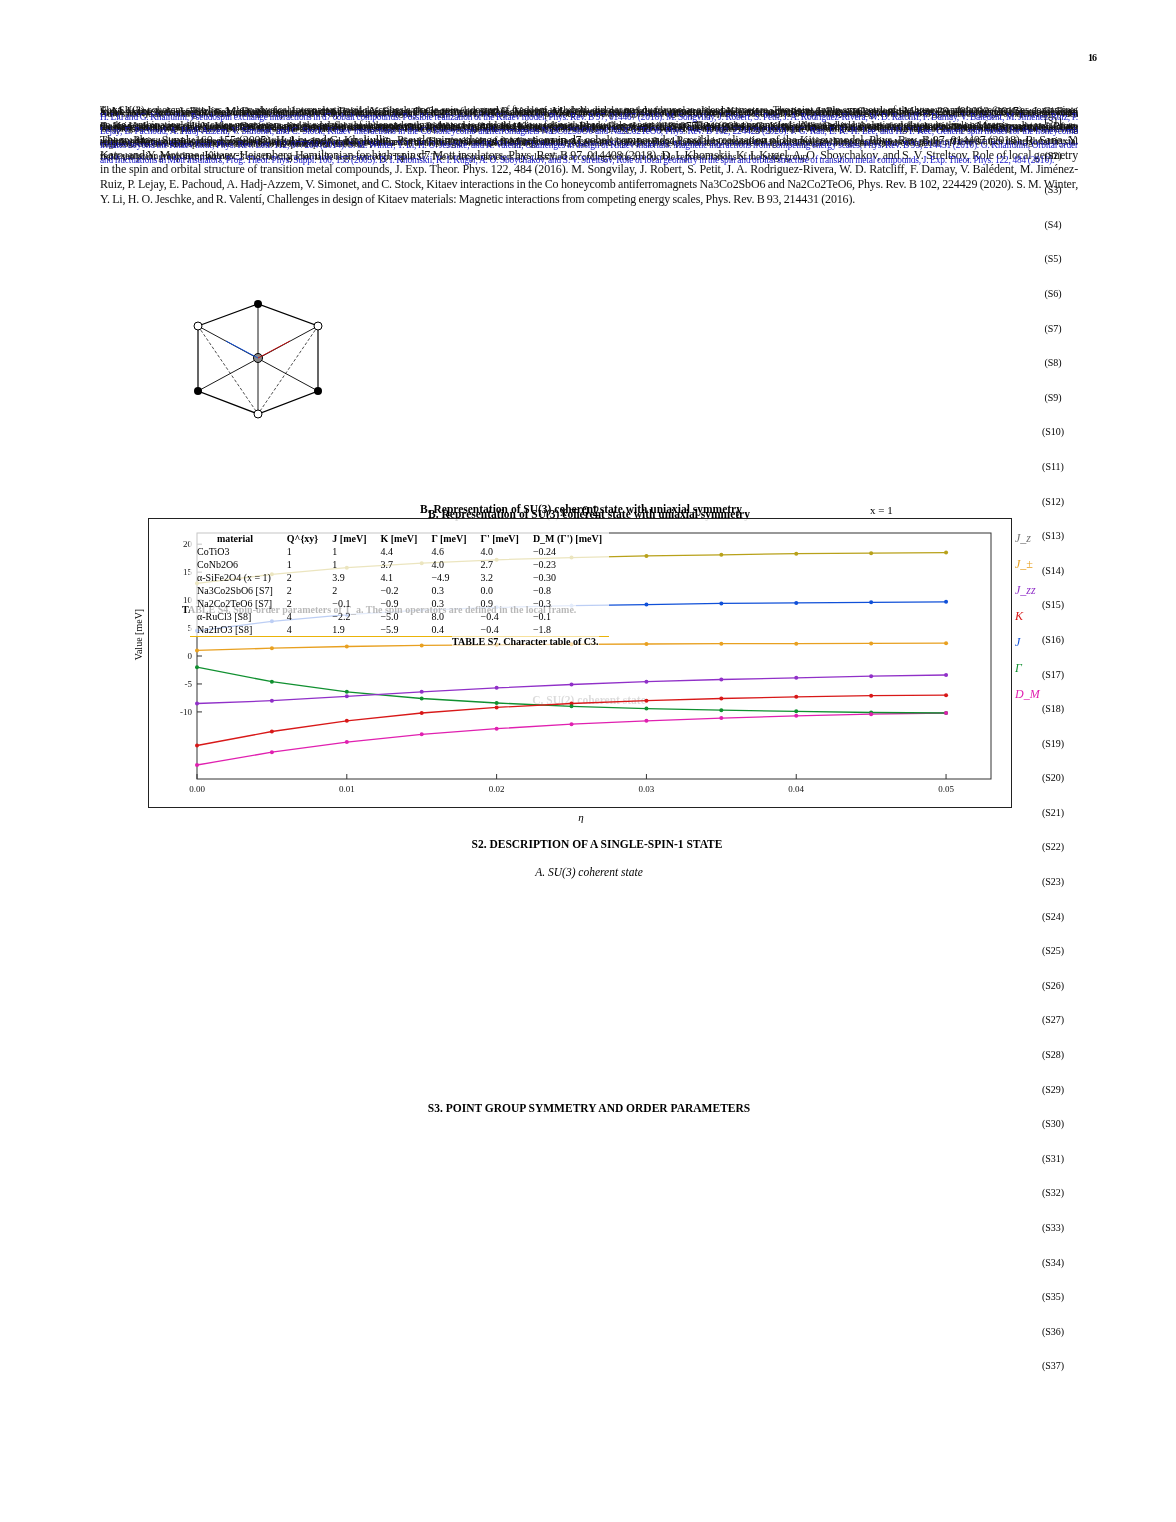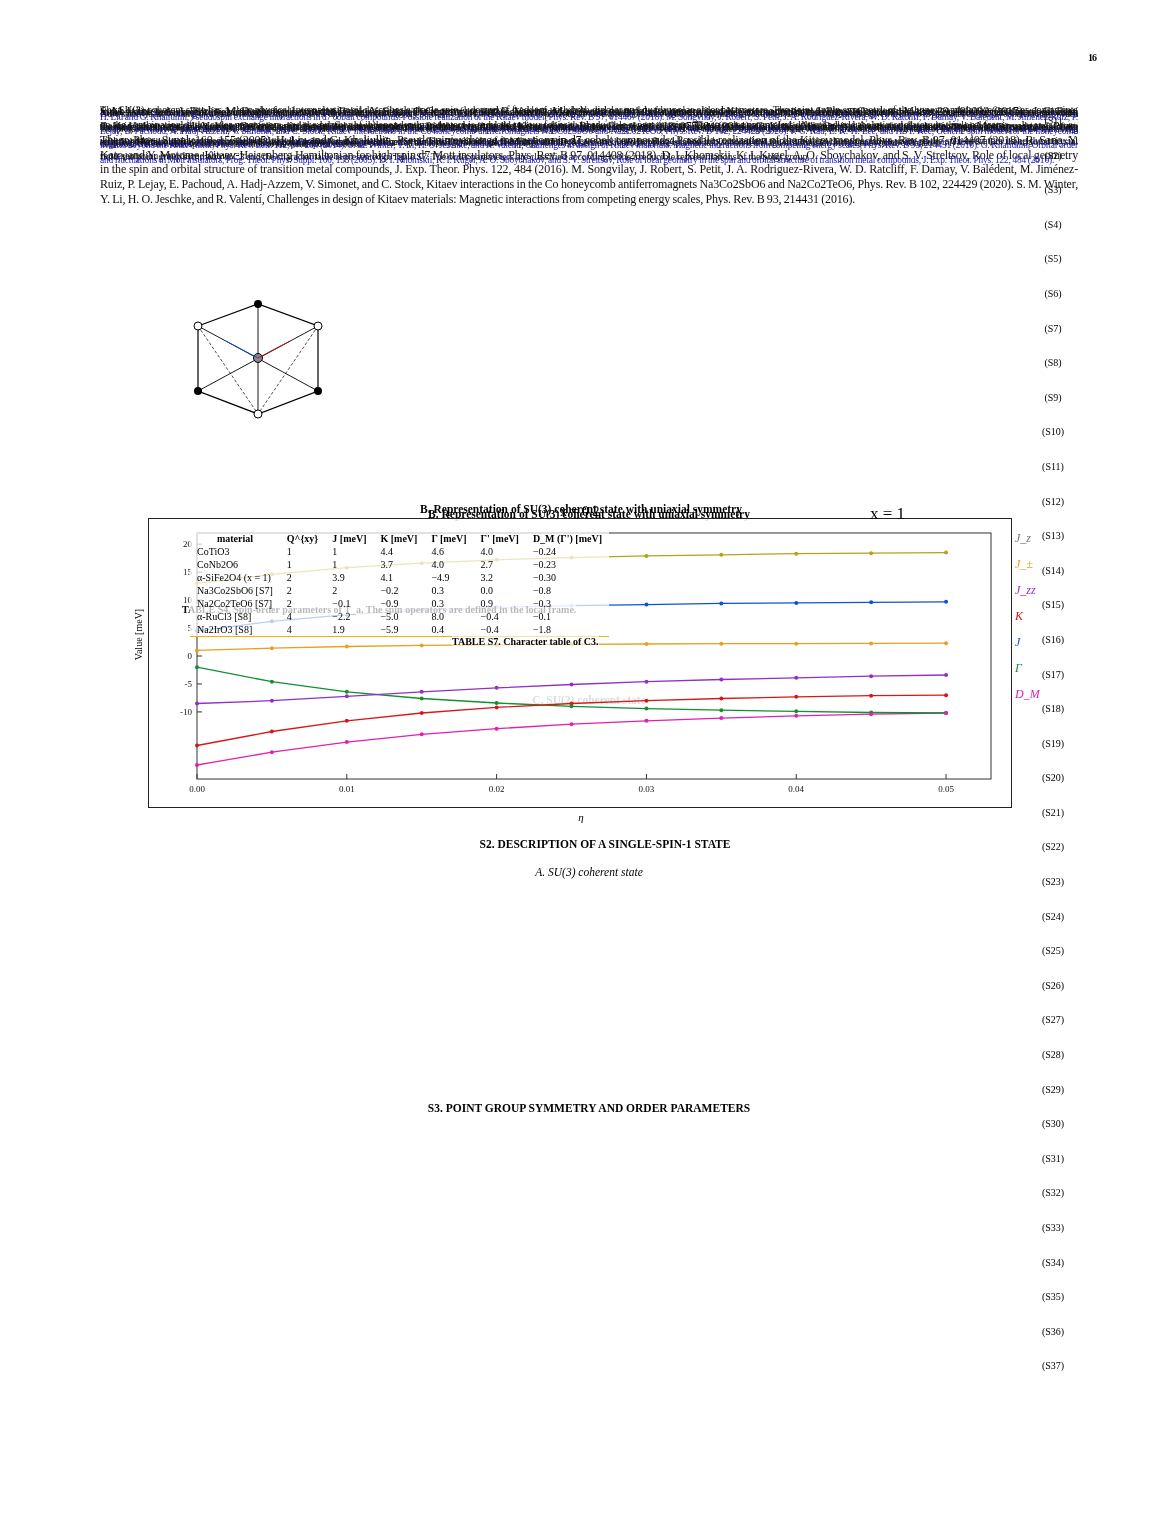--- a/index.html
+++ b/index.html
@@ -227,21 +227,21 @@
       <div>(S34)</div>
       <div>(S35)</div>
       <div>(S36)</div>
       <div>(S37)</div>
       <div>(S38)</div>
     </div>
   </div>
 
   <div class="wallhead" style="left:100px; top:508px;">B.   Representation of SU(3) coherent state with uniaxial symmetry</div>
   <div class="wallhead" style="left:100px; top:694px;">C.   SU(2) coherent state</div>
-  <div class="wallhead" style="left:116px; top:838px;">S2.   DESCRIPTION OF A SINGLE-SPIN-1 STATE</div>
+  <div class="wallhead" style="left:108px; top:838px;">S2.   DESCRIPTION OF A SINGLE-SPIN-1 STATE</div>
   <div class="wallhead" style="left:100px; top:866px; font-weight:normal; font-style:italic;">A.   SU(3) coherent state</div>
   <div class="wallhead" style="left:100px; top:1102px;">S3.   POINT GROUP SYMMETRY AND ORDER PARAMETERS</div>
 
   <svg class="lattice" viewBox="0 0 180 170">
     <polygon points="30,40 90,18 150,40 150,105 90,128 30,105" fill="none" stroke="#000" stroke-width="1.2"></polygon>
     <line x1="30" y1="40" x2="150" y2="105" stroke="#000" stroke-width="0.9"></line>
     <line x1="150" y1="40" x2="30" y2="105" stroke="#000" stroke-width="0.9"></line>
     <line x1="90" y1="18" x2="90" y2="128" stroke="#000" stroke-width="0.9"></line>
     <line x1="30" y1="40" x2="90" y2="128" stroke="#000" stroke-width="0.7" stroke-dasharray="3,2"></line>
     <line x1="150" y1="40" x2="90" y2="128" stroke="#000" stroke-width="0.7" stroke-dasharray="3,2"></line>
@@ -380,21 +380,21 @@
       <div style="color:#e8a020">J_±</div>
       <div style="color:#9030c8">J_zz</div>
       <div style="color:#d81818">K</div>
       <div style="color:#1050d8">J</div>
       <div style="color:#109030">Γ</div>
       <div style="color:#e020b0">D_M</div>
     </div>
   </div>
 
   <div style="position:absolute; left:560px; top:504px; font-size:14px;">x = 0.2</div>
-  <div style="position:absolute; left:870px; top:504px; font-size:17px;">x = 1</div>
+  <div style="position:absolute; left:870px; top:504px; font-size:11px;">x = 1</div>
 
   <div class="tblcap" style="left:182px; top:604px;">TABLE S4. Spin-order parameters of T_a. The spin operators are defined in the local frame.</div>
   <table class="tbl" style="left:190px; top:532px;">
     <tbody>
         <tr class="rule-top rule-bot">
       <th>material</th>
       <th>Q^{xy}</th>
       <th>J [meV]</th>
       <th>K [meV]</th>
       <th>Γ [meV]</th>

